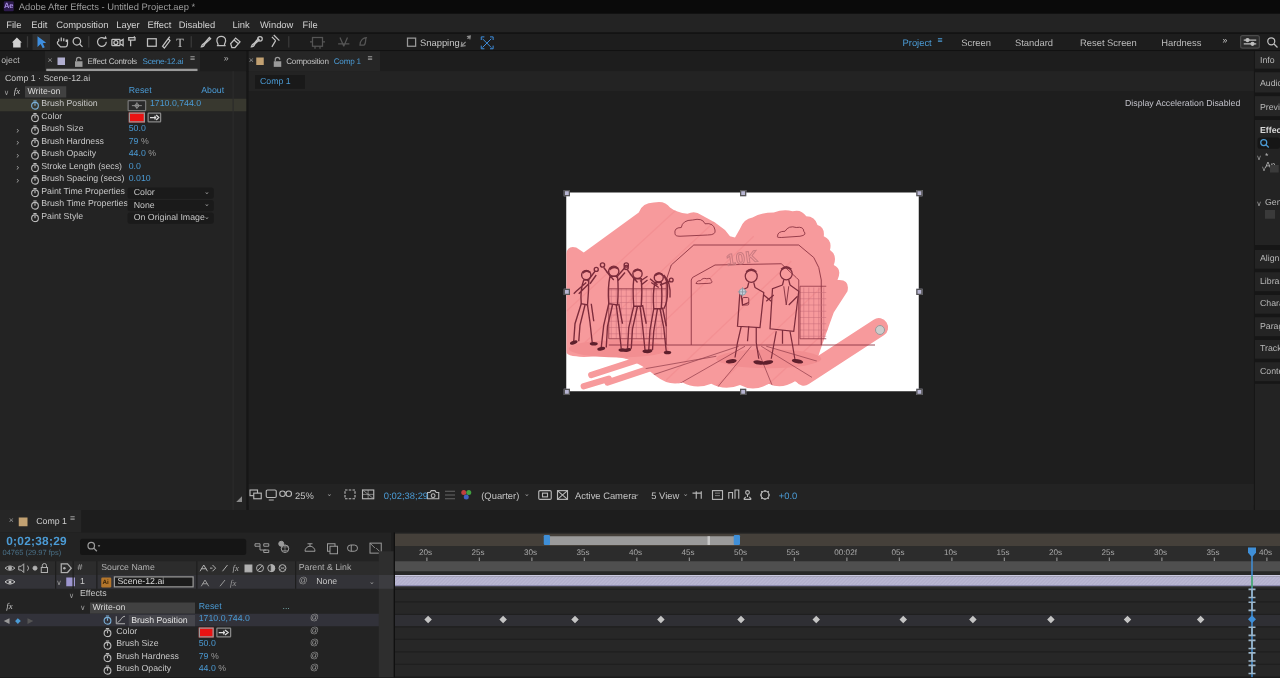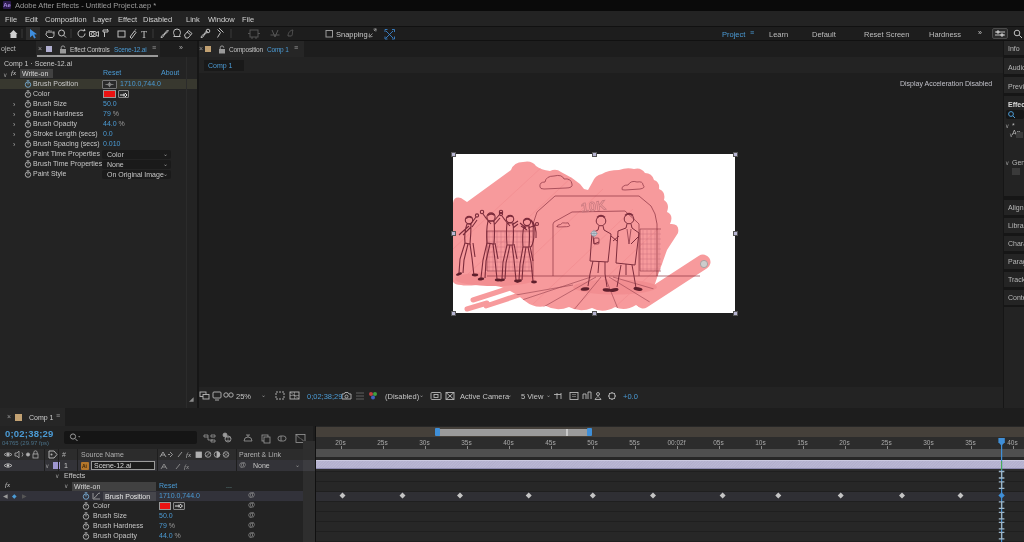--- a/index.html
+++ b/index.html
@@ -111,22 +111,22 @@
   <text x="336" y="9.5" font-size="7.5" fill="#c8c8c8">Snapping</text>
   <g stroke="#8a8a8a" fill="none" stroke-width="1">
    <path d="M369 10 l3.5 -3.5 M369.5 6.5 L369 10 l3.5 -0.5 M374 4 l2 -2 M373.5 2.2 l2.7 -0.4 l-0.4 2.7"></path>
   </g>
   <g stroke="#3e8ede" fill="none" stroke-width="1">
    <path d="M386 4 l7 7 M393 4 l-7 7 M385 2.5 h2.5 M385 2.5 v2.5 M394.5 2.5 h-2.5 M394.5 2.5 v2.5 M385 12 v-2.5 M385 12 h2.5 M394.5 12 h-2.5 M394.5 12 v-2.5" stroke-width="0.8"></path>
   </g>
  </svg>
  <span class="a blu" style="left:722px;top:3px;font-size:7.5px">Project</span>
  <span class="a blu" style="left:750px;top:2px;font-size:7px">≡</span>
- <span class="a" style="left:769px;top:3px;font-size:7.5px;color:#bdbdbd">Learn</span>
- <span class="a" style="left:812px;top:3px;font-size:7.5px;color:#bdbdbd">Default</span>
+ <span class="a" style="left:769px;top:3px;font-size:7.5px;color:#bdbdbd">Screen</span>
+ <span class="a" style="left:812px;top:3px;font-size:7.5px;color:#bdbdbd">Standard</span>
  <span class="a" style="left:864px;top:3px;font-size:7.5px;color:#bdbdbd">Reset Screen</span>
  <span class="a" style="left:929px;top:3px;font-size:7.5px;color:#bdbdbd">Hardness</span>
  <span class="a" style="left:978px;top:2px;color:#c8c8c8">»</span>
  <div class="a" style="left:992px;top:1px;width:16px;height:11px;background:#2b2b2b;border:1px solid #4a4a4a;border-radius:2px">
   <svg width="14" height="9" viewBox="0 0 14 9">
         <g stroke="#c0c0c0" stroke-width="1">
           <line x1="2" y1="3" x2="12" y2="3"></line>
           <line x1="2" y1="6" x2="12" y2="6"></line>
           <circle cx="5" cy="3" r="1.2" fill="#c0c0c0"></circle>
           <circle cx="9" cy="6" r="1.2" fill="#c0c0c0"></circle>
@@ -491,21 +491,21 @@
     <path d="M384 9 v-5 h3 v5 M389 9 v-7 h3 v7"></path>
     <circle cx="399" cy="4" r="1.5"></circle>
           <path d="M399 5.5 v2 M396 9.5 h6 M396 9.5 l1.5 -2 M402 9.5 l-1.5 -2"></path>
     <circle cx="413" cy="6" r="3.2"></circle>
           <path d="M413 2 v1.5 M413 8.5 v1.5 M409 6 h1.5 M415.5 6 h1.5 M410 3 l1 1 M416 3 l-1 1 M410 9 l1 -1 M416 9 l-1 -1"></path>
    </g>
   </svg>
   <span class="a" style="left:37px;top:5px">25%</span>
       <span class="a" style="left:62px;top:4px;color:#999;font-size:6px">⌄</span>
   <span class="a blu" style="left:108px;top:5px">0;02;38;29</span>
-  <span class="a" style="left:186px;top:5px">(Disabled)</span>
+  <span class="a" style="left:186px;top:5px">(Quarter)</span>
       <span class="a" style="left:220px;top:4px;color:#999;font-size:6px">⌄</span>
   <span class="a" style="left:261px;top:5px">Active Camera</span>
       <span class="a" style="left:308px;top:4px;color:#999;font-size:6px">⌄</span>
   <span class="a" style="left:322px;top:5px">5 View</span>
       <span class="a" style="left:347px;top:4px;color:#999;font-size:6px">⌄</span>
   <span class="a blu" style="left:424px;top:5px">+0.0</span>
  </div>
 </div>
 
 <div class="a" style="left:1004px;top:41px;width:20px;height:367px;background:#232323;font-size:7px;color:#b8b8b8" id="sidebar">

